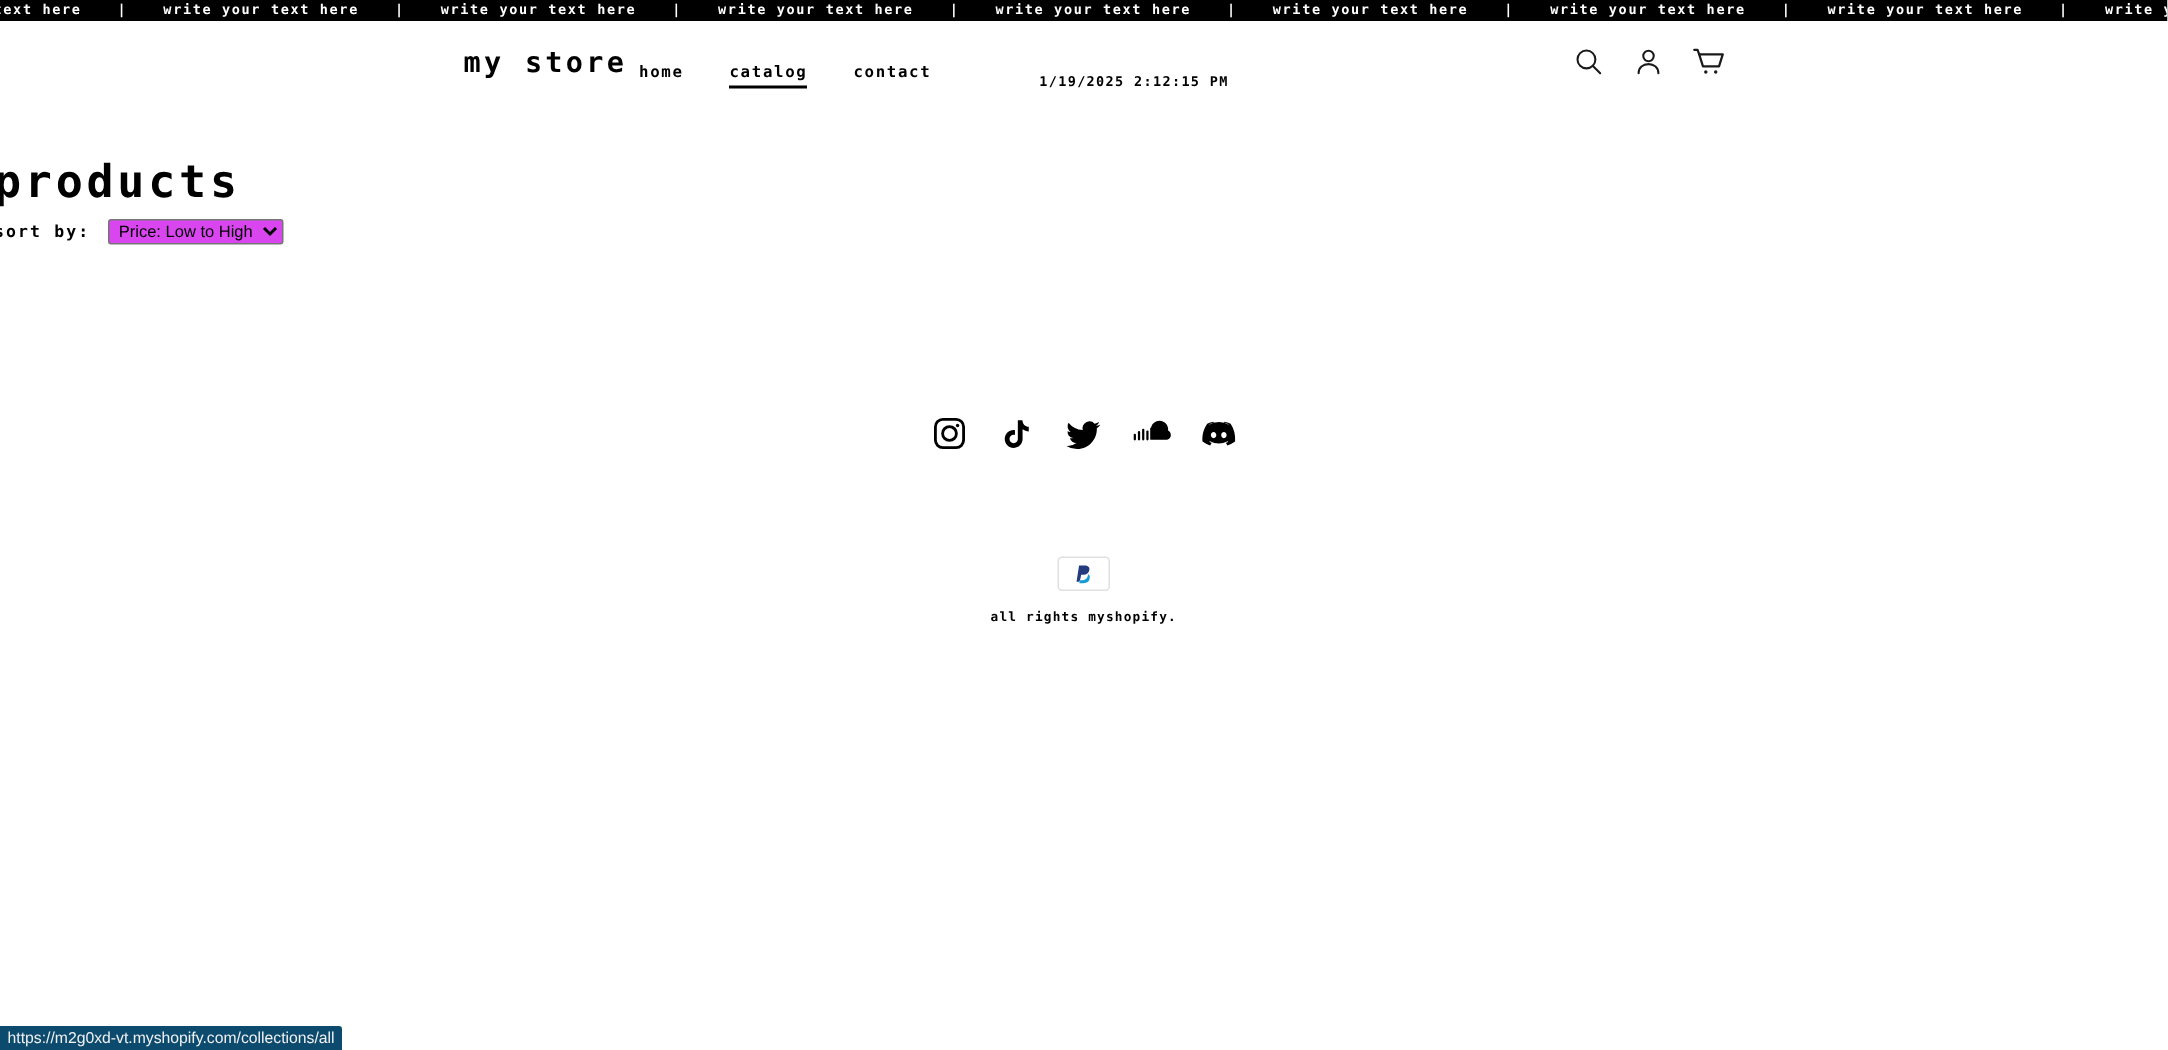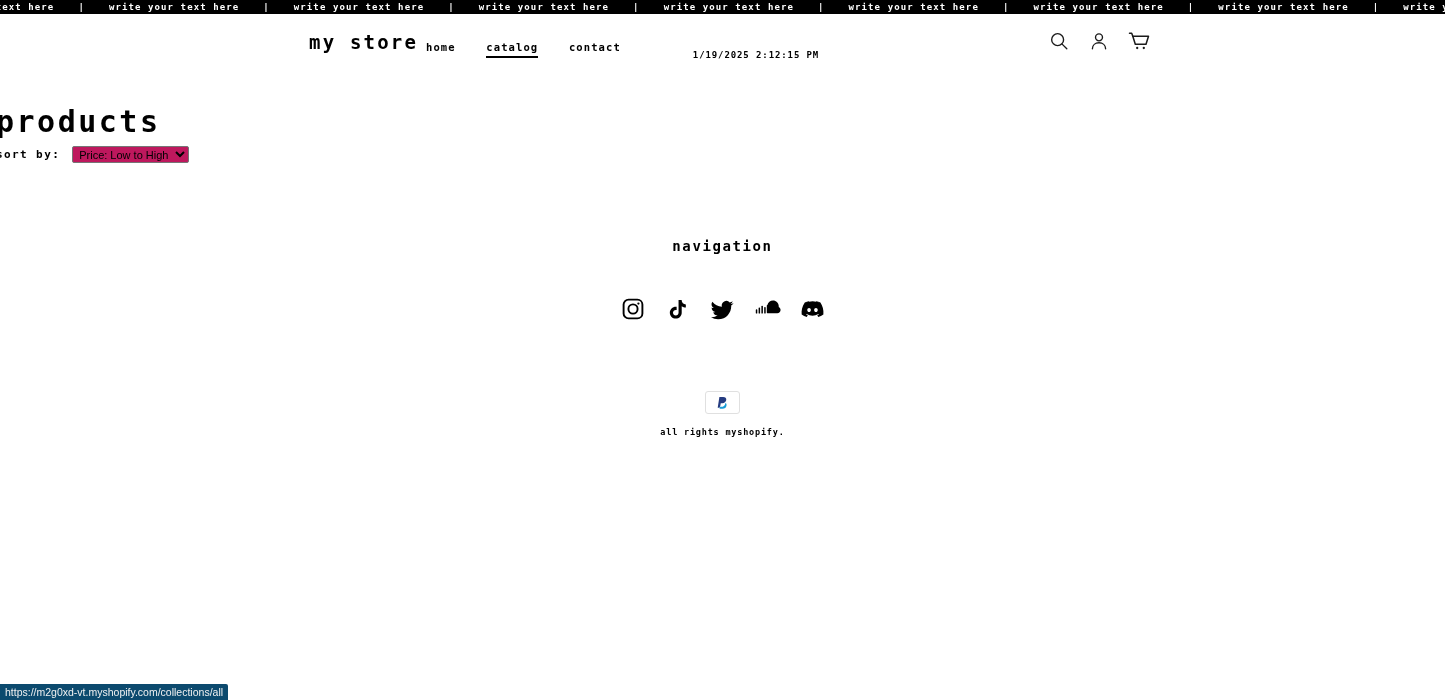--- a/index.html
+++ b/index.html
@@ -150,21 +150,21 @@
     font-size: 11px;
     font-weight: bold;
     letter-spacing: 1.4px;
     color: #000;
     margin-right: 12px;
   }
   .sort-select {
     font-family: "Liberation Sans", sans-serif;
     font-size: 11px;
     color: #000;
-    background: #be185d;
+    background: #d946ef;
     border: 1px solid #767676;
     border-radius: 2px;
     padding: 1px 2px;
     height: 17px;
     line-height: 15px;
     cursor: pointer;
   }
 
   
   .product-grid {
@@ -306,21 +306,20 @@
 
   <div class="sort-row">
     <span class="sort-label">sort by:</span>
     <select class="sort-select" id="sort-select"><option value="Featured">Featured</option><option value="Best selling">Best selling</option><option value="Alphabetically, A-Z">Alphabetically, A-Z</option><option value="Alphabetically, Z-A">Alphabetically, Z-A</option><option value="Price: Low to High" selected="">Price: Low to High</option><option value="Price: High to Low">Price: High to Low</option><option value="Date, old to new">Date, old to new</option><option value="Date, new to old">Date, new to old</option></select>
   </div>
 
   <div class="product-grid"></div>
 </main>
 
 <footer class="site-footer">
-  <h2 class="footer-heading">navigation</h2>
 
 
   <div class="social-row">
     <a class="social-btn" href="#" aria-label="Instagram">
       <svg width="24" height="24" viewBox="0 0 24 24" fill="none" stroke="#000" stroke-width="1.9">
         <rect x="2.6" y="2.6" width="18.8" height="18.8" rx="5"></rect>
         <circle cx="12" cy="12" r="4.6"></circle>
         <circle cx="17.4" cy="6.6" r="1.15" fill="#000" stroke="none"></circle>
       </svg>
     </a>

